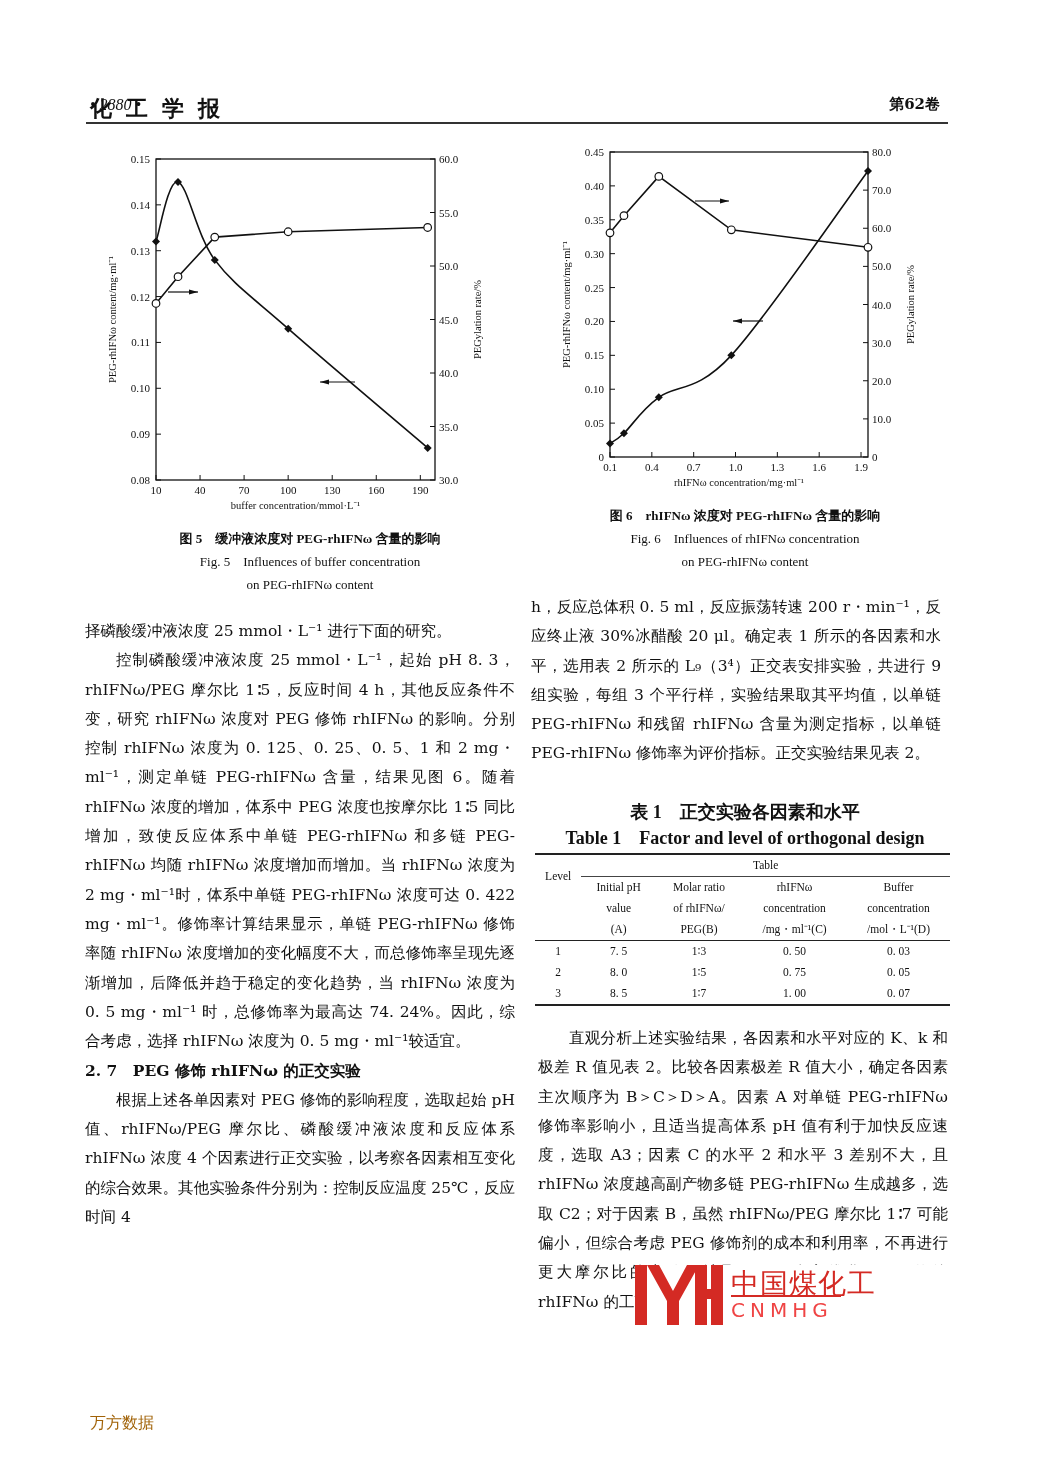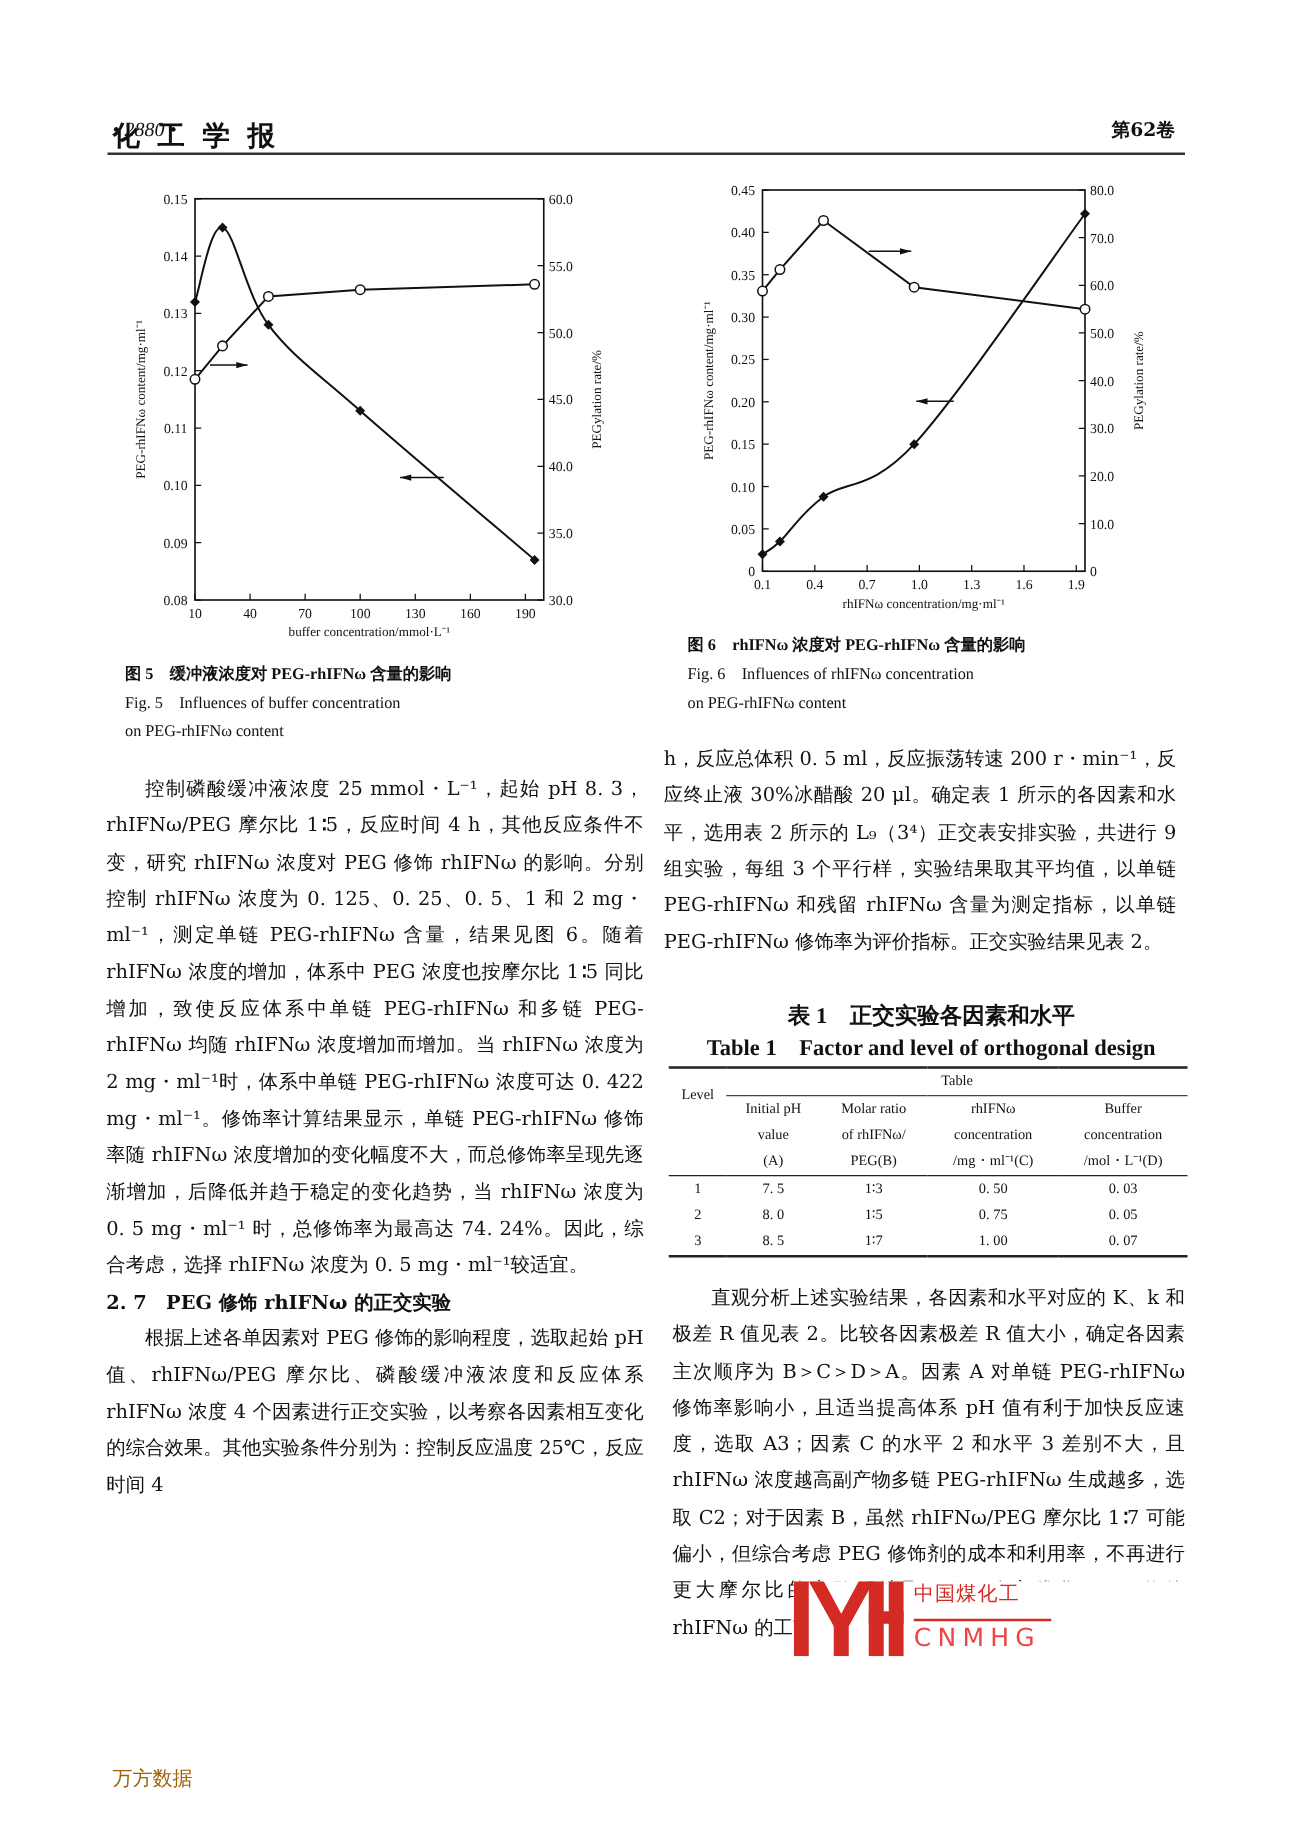--- a/index.html
+++ b/index.html
@@ -6,39 +6,39 @@
   body { width:1037px; height:1458px; position:relative; overflow:hidden;
          font-family:"DejaVu Serif", "Liberation Serif", serif; color:#111; }
   .header { position:absolute; left:90px; top:92px; width:850px; height:28px; }
   .header .pg { position:absolute; left:0; top:4px; font-style:italic; font-size:16px; font-family:"Liberation Serif", serif; }
   .header .journal { position:absolute; left:0; right:0; top:2px; text-align:left; font-size:22px; font-weight:bold; letter-spacing:14px; }
   .header .vol { position:absolute; right:0; top:3px; font-size:15px; font-weight:bold; }
   .header-rule { position:absolute; left:86px; top:122px; width:862px; height:2px; background:#333; }
 
   .chart { position:absolute; }
   .chart svg { display:block; }
-  .caption { position:absolute; font-size:13px; line-height:23px; font-family:"Liberation Serif", serif; }
+  .caption { position:absolute; text-align:center; font-size:13px; line-height:23px; font-family:"Liberation Serif", serif; }
   .caption .cn { font-weight:bold; }
 
   .col { position:absolute; font-size:15.5px; line-height:29.3px; text-align:justify; }
   .col p { margin:0; }
   .col .indent { text-indent:2em; }
   .col h3 { margin:0; font-size:15.5px; font-weight:bold; }
 
   .tbl-title { position:absolute; left:530px; width:430px; text-align:center; font-weight:bold; font-size:18px; font-family:"Liberation Serif", serif; }
   table.orth { position:absolute; left:535px; top:853px; width:415px; border-collapse:collapse; font-size:11.5px; font-family:"Liberation Serif", serif; }
   table.orth th, table.orth td { text-align:center; font-weight:normal; padding:0 2px; line-height:21px; }
   table.orth thead tr.top th { border-top:2px solid #222; }
   table.orth thead tr.factor th.f { border-bottom:1px solid #444; }
   table.orth thead tr.sub th { border-bottom:1px solid #222; }
   table.orth tbody tr:last-child td { border-bottom:2px solid #222; }
 
   .watermark { position:absolute; left:635px; top:1265px; width:320px; height:60px; background:#fff; }
   .wm-logo { position:absolute; left:0; top:0; width:88px; height:60px; }
-  .wm-cn { position:absolute; left:96px; top:0; font-family:Liberation Sans, sans-serif; font-size:16px; color:#d42a24; letter-spacing:1px; }
+  .wm-cn { position:absolute; left:96px; top:0; font-family:Liberation Sans, sans-serif; font-size:28px; color:#d42a24; letter-spacing:1px; }
   .wm-rule { position:absolute; left:96px; top:30px; width:110px; height:2px; background:#d42a24; }
   .wm-en { position:absolute; left:96px; top:33px; font-family:"DejaVu Sans", sans-serif; font-size:20px; color:#ef4444; letter-spacing:5px; }
   .footer { position:absolute; left:90px; top:1413px; font-family:"DejaVu Sans", sans-serif; font-size:16px; color:#a16207; }
 </style>
 </head>
 <body>
 
 <div class="header">
   <span class="pg">• 2880 •</span>
   <span class="journal">化工学报</span>
@@ -200,20 +200,21 @@
       </g>
     </svg>
 </div>
 <div class="caption" style="left:550px; top:504px; width:390px;">
   <div class="cn">图 6　rhIFNω 浓度对 PEG-rhIFNω 含量的影响</div>
   <div>Fig. 6　Influences of rhIFNω concentration</div>
   <div>on PEG-rhIFNω content</div>
 </div>
 
 <div class="col" style="left:85px; top:617px; width:430px;">
+  <p>择磷酸缓冲液浓度 25 mmol・L⁻¹ 进行下面的研究。</p>
   <p class="indent">控制磷酸缓冲液浓度 25 mmol・L⁻¹，起始 pH 8. 3，rhIFNω/PEG 摩尔比 1∶5，反应时间 4 h，其他反应条件不变，研究 rhIFNω 浓度对 PEG 修饰 rhIFNω 的影响。分别控制 rhIFNω 浓度为 0. 125、0. 25、0. 5、1 和 2 mg・ml⁻¹，测定单链 PEG-rhIFNω 含量，结果见图 6。随着 rhIFNω 浓度的增加，体系中 PEG 浓度也按摩尔比 1∶5 同比增加，致使反应体系中单链 PEG-rhIFNω 和多链 PEG-rhIFNω 均随 rhIFNω 浓度增加而增加。当 rhIFNω 浓度为 2 mg・ml⁻¹时，体系中单链 PEG-rhIFNω 浓度可达 0. 422 mg・ml⁻¹。修饰率计算结果显示，单链 PEG-rhIFNω 修饰率随 rhIFNω 浓度增加的变化幅度不大，而总修饰率呈现先逐渐增加，后降低并趋于稳定的变化趋势，当 rhIFNω 浓度为 0. 5 mg・ml⁻¹ 时，总修饰率为最高达 74. 24%。因此，综合考虑，选择 rhIFNω 浓度为 0. 5 mg・ml⁻¹较适宜。</p>
   <h3>2. 7　PEG 修饰 rhIFNω 的正交实验</h3>
   <p class="indent">根据上述各单因素对 PEG 修饰的影响程度，选取起始 pH 值、rhIFNω/PEG 摩尔比、磷酸缓冲液浓度和反应体系 rhIFNω 浓度 4 个因素进行正交实验，以考察各因素相互变化的综合效果。其他实验条件分别为：控制反应温度 25℃，反应时间 4</p>
 </div>
 
 <div class="col" style="left:531px; top:593px; width:410px;">
   <p>h，反应总体积 0. 5 ml，反应振荡转速 200 r・min⁻¹，反应终止液 30%冰醋酸 20 μl。确定表 1 所示的各因素和水平，选用表 2 所示的 L₉（3⁴）正交表安排实验，共进行 9 组实验，每组 3 个平行样，实验结果取其平均值，以单链 PEG-rhIFNω 和残留 rhIFNω 含量为测定指标，以单链 PEG-rhIFNω 修饰率为评价指标。正交实验结果见表 2。</p>
 </div>
 
 <div class="tbl-title" style="top:800px;">表 1　正交实验各因素和水平</div>

